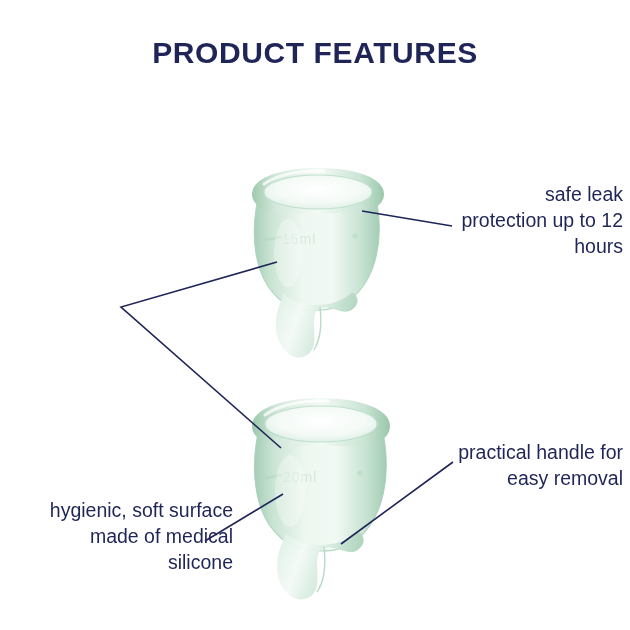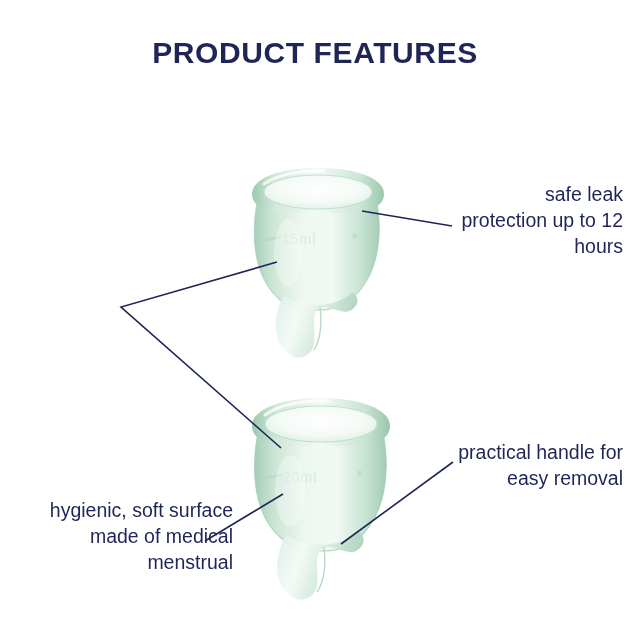--- a/index.html
+++ b/index.html
@@ -195,15 +195,15 @@
     <line x1="341" y1="544" x2="453" y2="462"></line>
 
     <line x1="205" y1="541" x2="283" y2="494"></line>
   </svg>
 
 
   <div class="callout" id="callout-leak">safe leak protection up to 12 hours</div>
 
   <div class="callout" id="callout-handle">practical handle for easy removal</div>
 
-  <div class="callout" id="callout-silicone">hygienic, soft surface made of medical menstrual</div>
+  <div class="callout" id="callout-silicone">hygienic, soft surface made of medical silicone</div>
 
 </div>
 
 </body></html>

